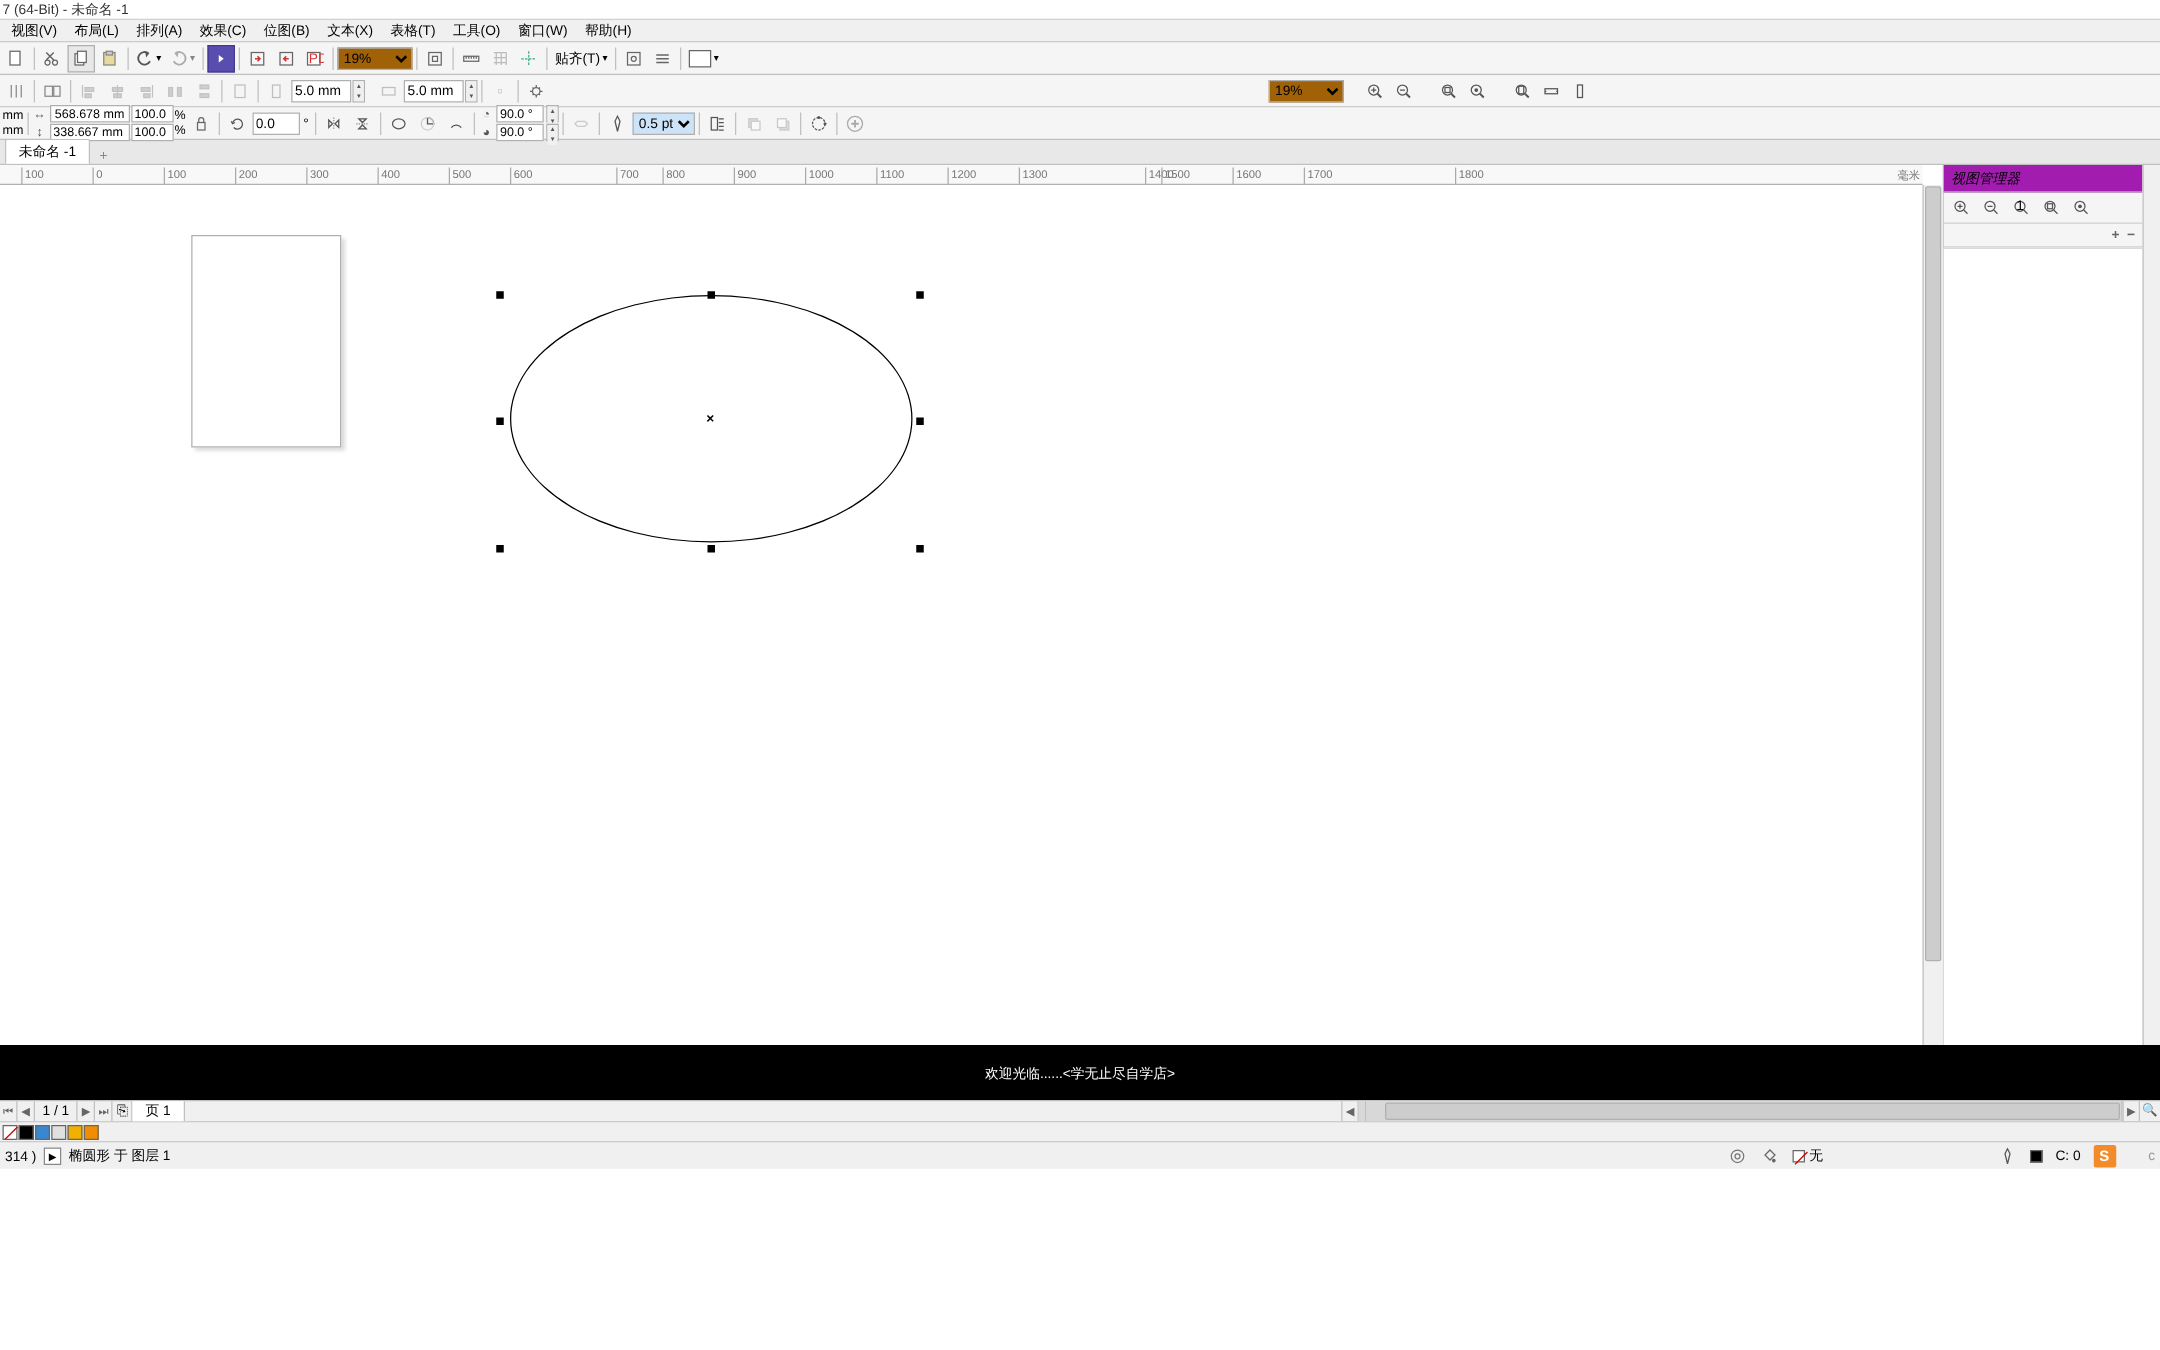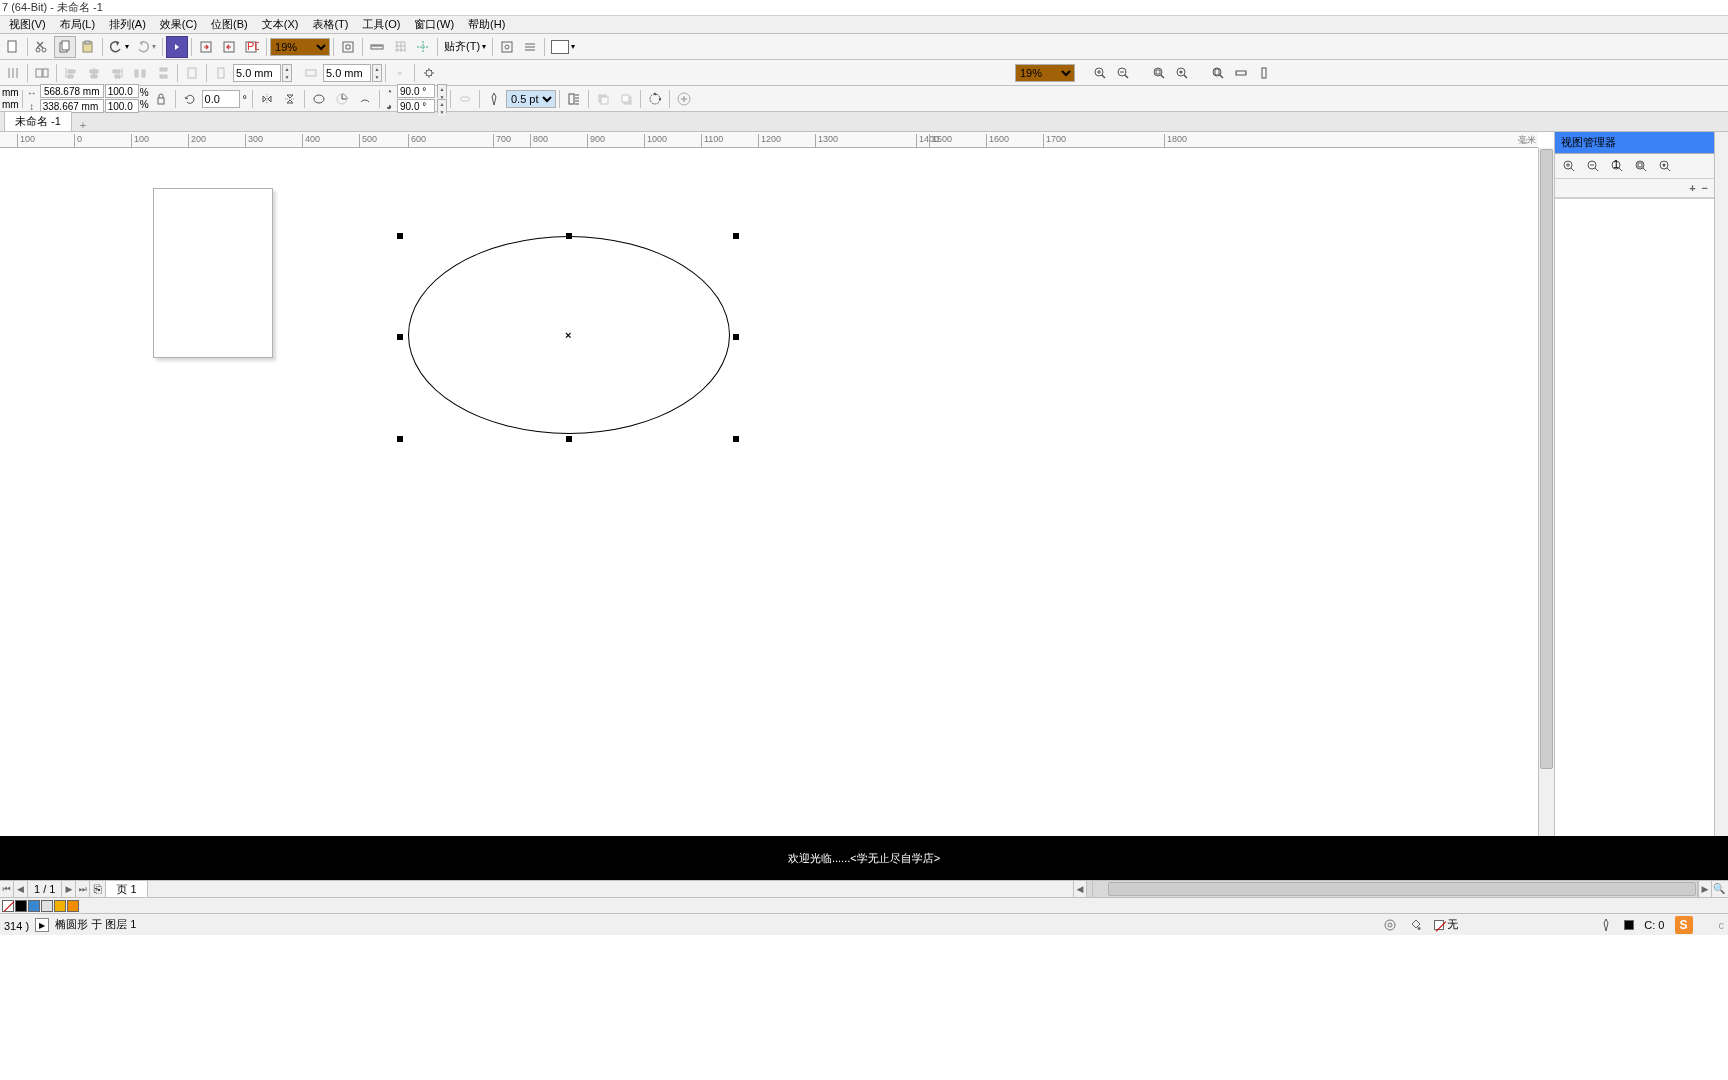--- a/index.html
+++ b/index.html
@@ -25,21 +25,21 @@
 .ruler-unit { position: absolute; right: 2px; top: 2px; font-size: 9px; color: #777; }
 .canvas-viewport { position: absolute; top: 16px; left: 0; right: 16px; bottom: 0; background: #fff; overflow: hidden; }
 .page-rect { position: absolute; left: 153px; top: 40px; width: 120px; height: 170px; background: #fff; border: 1px solid #b0b0b0; box-shadow: 3px 3px 3px rgba(0,0,0,0.15); }
 .ellipse-obj { position: absolute; left: 408px; top: 88px; width: 322px; height: 198px; border: 1px solid #000; border-radius: 50%; }
 .sel-handle { position: absolute; width: 6px; height: 6px; background: #000; }
 .sel-center { position: absolute; font-size: 11px; color: #000; font-weight: bold; }
 .scrollbar-v { position: absolute; right: 0; top: 16px; bottom: 0; width: 16px; background: #f0f0f0; border-left: 1px solid #c0c0c0; }
 .scrollbar-v .thumb { position: absolute; left: 1px; right: 1px; top: 1px; height: 620px; background: #cdcdcd; border: 1px solid #b0b0b0; border-radius: 2px; }
 .scrollbar-v .ar { position: absolute; left: 0; right: 0; height: 14px; text-align: center; font-size: 8px; color: #666; line-height: 14px; }
 .right-panel { width: 160px; background: #f5f5f5; border-left: 1px solid #c0c0c0; display: flex; flex-direction: column; }
-.panel-title { background: #3b82f6; border-bottom: 1px solid #b0b0b0; padding: 3px 6px; font-size: 11px; }
+.panel-title { background: #a21caf; border-bottom: 1px solid #b0b0b0; padding: 3px 6px; font-size: 11px; font-style: italic; }
 .panel-tb { display: flex; gap: 8px; padding: 4px 6px; border-bottom: 1px solid #d0d0d0; align-items: center; }
 .panel-tb2 { display: flex; padding: 3px 6px; justify-content: flex-end; gap: 6px; border-bottom: 1px solid #d0d0d0; color: #666; font-size: 13px; }
 .panel-body { flex: 1; background: #fff; border-top: 1px solid #d0d0d0; }
 .right-strip { width: 14px; background: #f0f0f0; border-left: 1px solid #c0c0c0; }
 .page-nav { height: 18px; background: #f0f0f0; border-top: 1px solid #c0c0c0; border-bottom: 1px solid #c0c0c0; display: flex; align-items: center; }
 .page-nav .nav-btn { width: 14px; text-align: center; border-right: 1px solid #c0c0c0; font-size: 9px; color: #666; cursor: pointer; line-height: 16px; }
 .page-nav .page-field { padding: 0 6px; border-right: 1px solid #c0c0c0; font-size: 11px; line-height: 16px; }
 .page-nav .add-page { width: 16px; text-align: center; border-right: 1px solid #c0c0c0; cursor: pointer; line-height: 16px; }
 .page-nav .page-tab { padding: 1px 10px; background: #fff; border-right: 1px solid #c0c0c0; font-size: 11px; line-height: 14px; }
 .page-nav .hsb { flex: 1; display: flex; }

